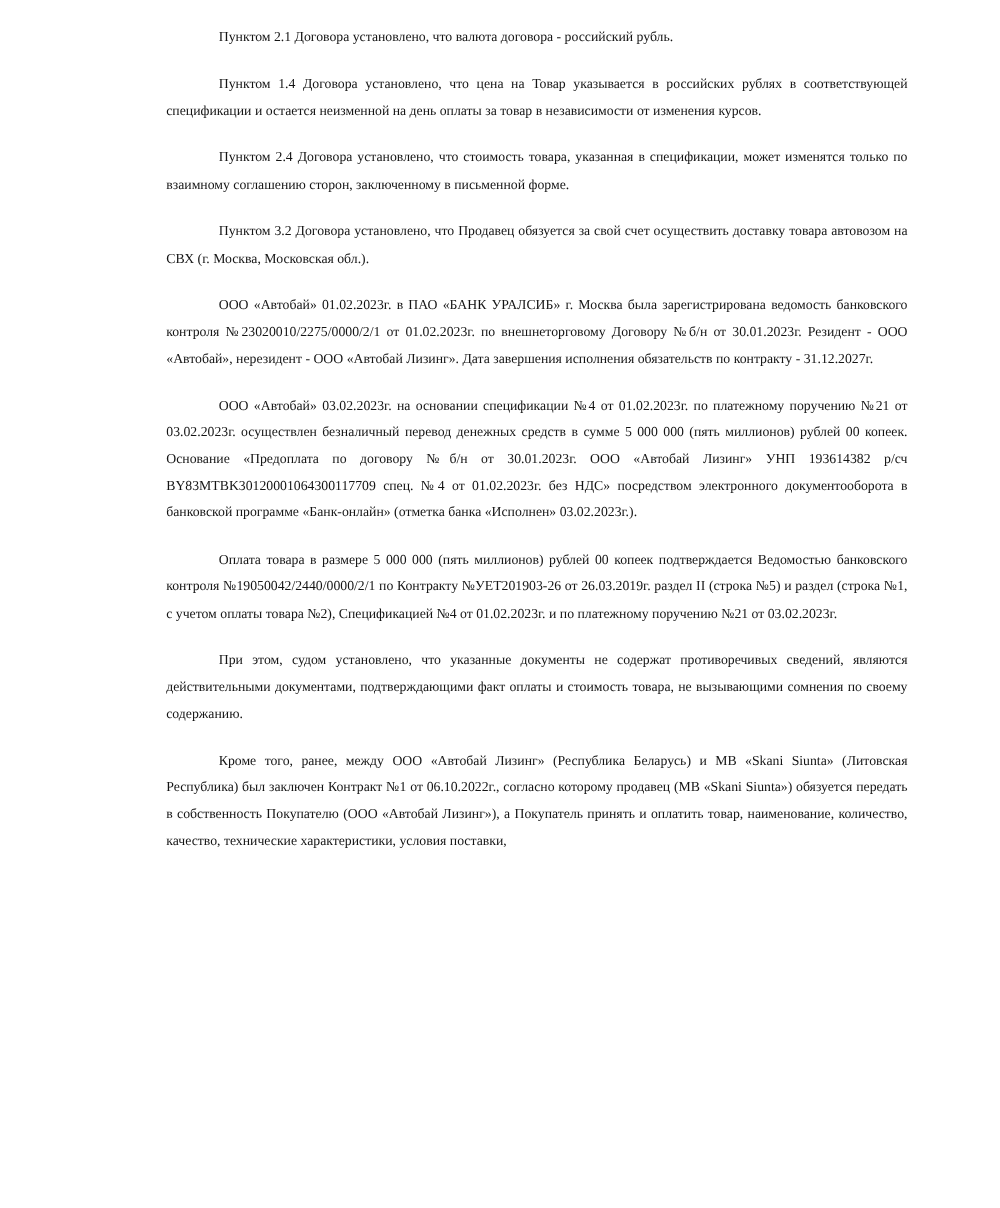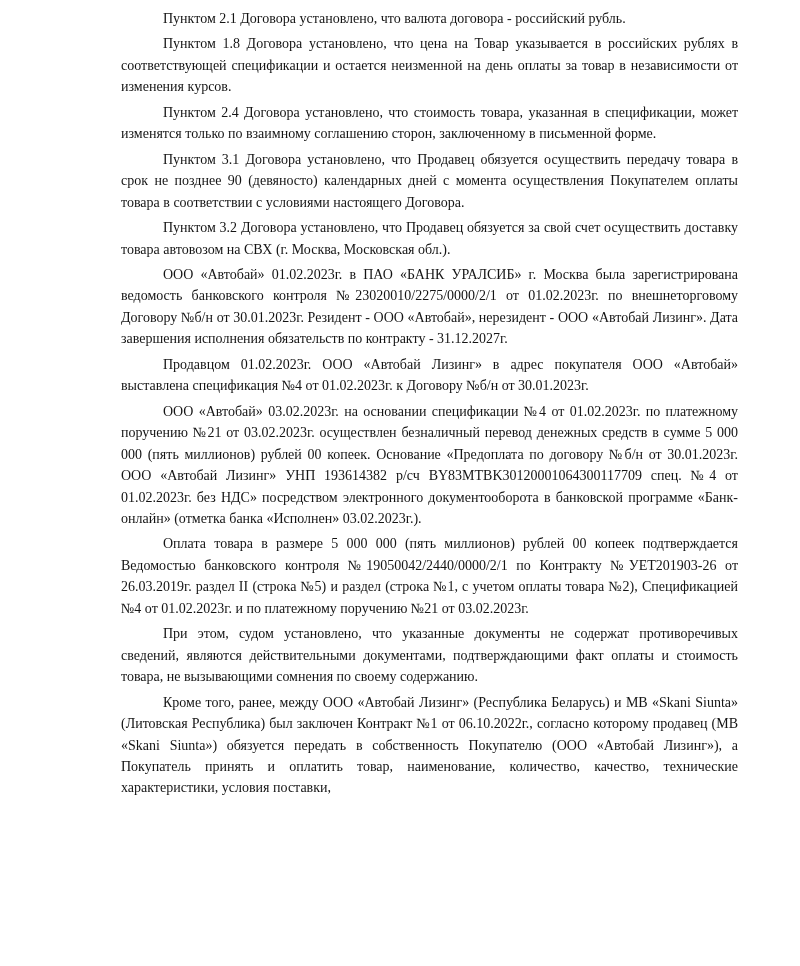--- a/index.html
+++ b/index.html
@@ -18,46 +18,44 @@
     width: 800px;
     height: 966px;
     background: #ffffff;
     box-sizing: border-box;
     padding: 4px 58px 0 117px;
   }
   .doc-body {
     width: 625px;
   }
   p.para {
-    margin: 4px;
+    margin: 16px;
     padding: 0;
-    font-size: 14px;
+    font-size: 11px;
     line-height: 21.45px;
     color: #141414;
     text-align: justify;
     text-justify: inter-word;
     text-indent: 42px;
     hyphens: none;
     word-spacing: normal;
     -webkit-font-smoothing: antialiased;
   }
   p.para:last-child {
     text-align: justify;
   }
 </style>
 </head>
 <body>
 
 <div class="page">
   <div class="doc-body">
     <p class="para">Пунктом 2.1 Договора установлено, что валюта договора - российский рубль.</p>
-    <p class="para">Пунктом 1.8 Договора установлено, что цена на Товар указывается в российских рублях в соответствующей спецификации и остается неизменной на день оплаты за товар в независимости от изменения курсов.</p>
+    <p class="para">Пунктом 1.4 Договора установлено, что цена на Товар указывается в российских рублях в соответствующей спецификации и остается неизменной на день оплаты за товар в независимости от изменения курсов.</p>
     <p class="para">Пунктом 2.4 Договора установлено, что стоимость товара, указанная в спецификации, может изменятся только по взаимному соглашению сторон, заключенному в письменной форме.</p>
-    <p class="para">Пунктом 3.1 Договора установлено, что Продавец обязуется осуществить передачу товара в срок не позднее 90 (девяносто) календарных дней с момента осуществления Покупателем оплаты товара в соответствии с условиями настоящего Договора.</p>
     <p class="para">Пунктом 3.2 Договора установлено, что Продавец обязуется за свой счет осуществить доставку товара автовозом на СВХ (г. Москва, Московская обл.).</p>
     <p class="para">ООО «Автобай» 01.02.2023г. в ПАО «БАНК УРАЛСИБ» г. Москва была зарегистрирована ведомость банковского контроля №23020010/2275/0000/2/1 от 01.02.2023г. по внешнеторговому Договору №б/н от 30.01.2023г. Резидент - ООО «Автобай», нерезидент - ООО «Автобай Лизинг». Дата завершения исполнения обязательств по контракту - 31.12.2027г.</p>
-    <p class="para">Продавцом 01.02.2023г. ООО «Автобай Лизинг» в адрес покупателя ООО «Автобай» выставлена спецификация №4 от 01.02.2023г. к Договору №б/н от 30.01.2023г.</p>
     <p class="para">ООО «Автобай» 03.02.2023г. на основании спецификации №4 от 01.02.2023г. по платежному поручению №21 от 03.02.2023г. осуществлен безналичный перевод денежных средств в сумме 5 000 000 (пять миллионов) рублей 00 копеек. Основание «Предоплата по договору №б/н от 30.01.2023г. ООО «Автобай Лизинг» УНП 193614382 р/сч BY83MTBK30120001064300117709 спец. №4 от 01.02.2023г. без НДС» посредством электронного документооборота в банковской программе «Банк-онлайн» (отметка банка «Исполнен» 03.02.2023г.).</p>
     <p class="para">Оплата товара в размере 5 000 000 (пять миллионов) рублей 00 копеек подтверждается Ведомостью банковского контроля №19050042/2440/0000/2/1 по Контракту №УЕТ201903-26 от 26.03.2019г. раздел II (строка №5) и раздел (строка №1, с учетом оплаты товара №2), Спецификацией №4 от 01.02.2023г. и по платежному поручению №21 от 03.02.2023г.</p>
     <p class="para">При этом, судом установлено, что указанные документы не содержат противоречивых сведений, являются действительными документами, подтверждающими факт оплаты и стоимость товара, не вызывающими сомнения по своему содержанию.</p>
     <p class="para">Кроме того, ранее, между ООО «Автобай Лизинг» (Республика Беларусь) и МВ «Skani Siunta» (Литовская Республика) был заключен Контракт №1 от 06.10.2022г., согласно которому продавец (МВ «Skani Siunta») обязуется передать в собственность Покупателю (ООО «Автобай Лизинг»), а Покупатель принять и оплатить товар, наименование, количество, качество, технические характеристики, условия поставки,</p>
   </div>
 </div>
 
 </body></html>

